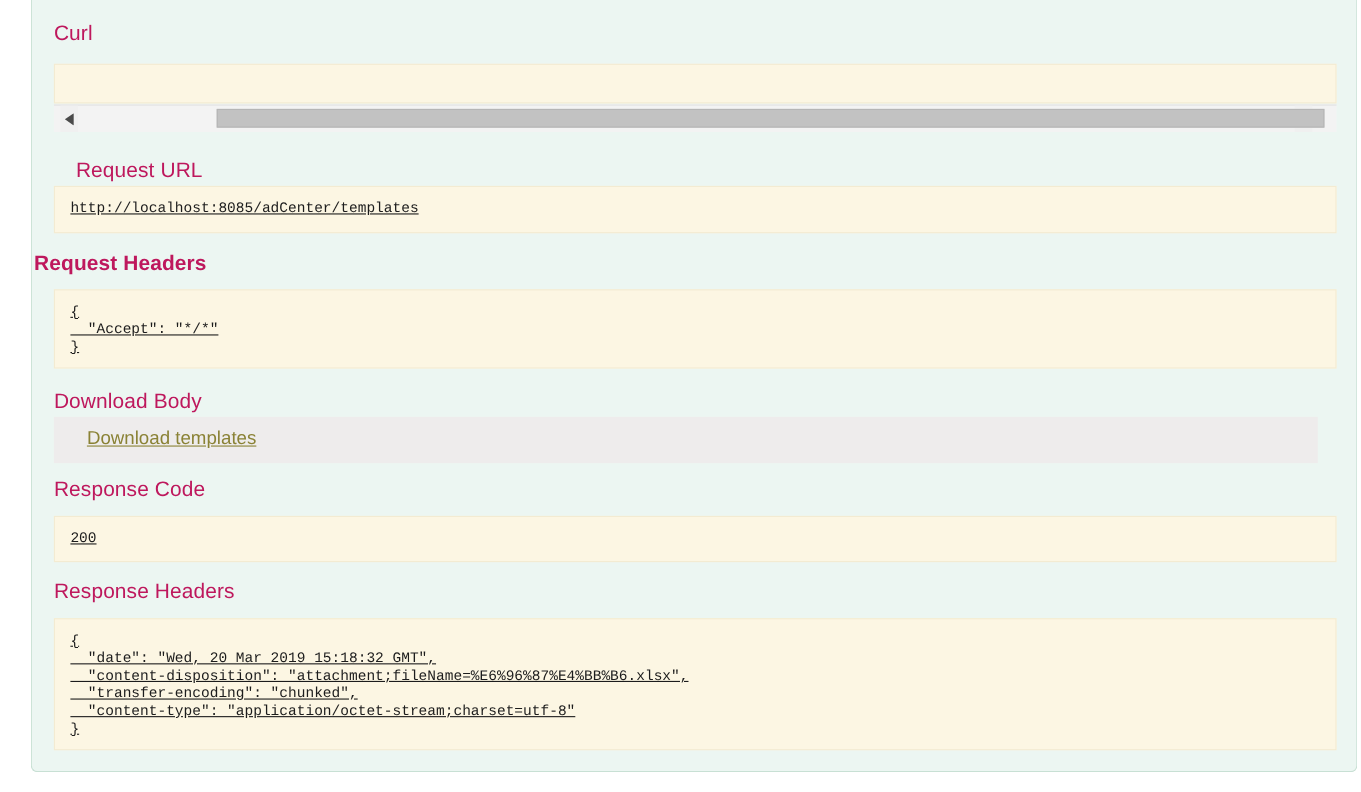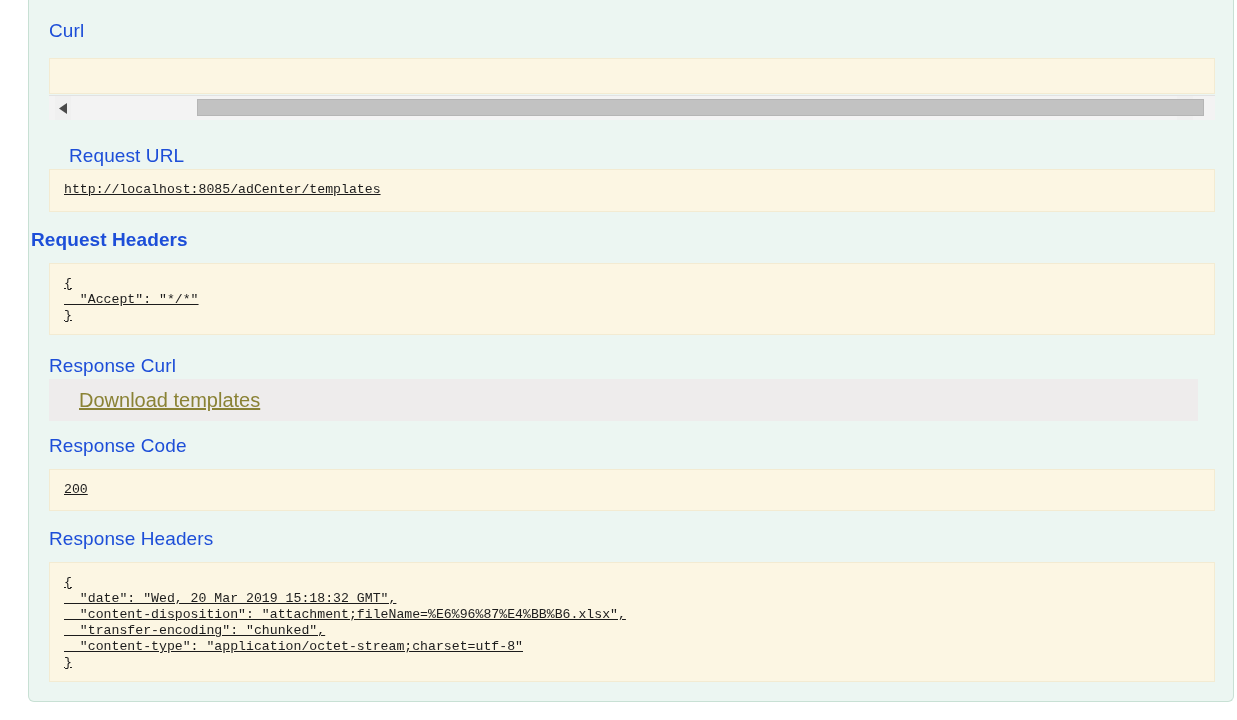--- a/index.html
+++ b/index.html
@@ -37,21 +37,21 @@
 
   .op-inner {
     position: relative;
     padding: 0 20px;
     height: 100%;
   }
 
   h4.section-title {
     margin: 0;
     padding: 0;
-    color: #1d4ed8;
+    color: #be185d;
     font-size: 19px;
     font-weight: normal;
     font-family: "Liberation Sans", sans-serif;
     line-height: 22px;
     letter-spacing: 0.1px;
   }
 
   .code-block {
     background: #fcf6e3;
     border: 1px solid #f3ebd2;
@@ -148,21 +148,21 @@
     left: 20px;
     top: 389px;
     width: 1149px;
     height: 42px;
   }
   #download-link {
     position: absolute;
     left: 30px;
     top: 10px;
     color: #8a8235;
-    font-size: 20px;
+    font-size: 17px;
     font-family: "Liberation Sans", sans-serif;
     text-decoration: underline;
     cursor: pointer;
   }
 
   
   #respcode-title { position: absolute; left: 20px; top: 445px; }
   #respcode-block {
     position: absolute;
     left: 20px;
@@ -212,21 +212,21 @@
       </div>
 
       <h4 class="section-title" id="requrl-title">Request URL</h4>
       <div class="code-block" id="requrl-block">http://localhost:8085/adCenter/templates</div>
 
       <h4 class="section-title" id="reqhdr-title">Request Headers</h4>
       <div class="code-block" id="reqhdr-block">{
   "Accept": "*/*"
 }</div>
 
-      <h4 class="section-title" id="respbody-title">Response Curl</h4>
+      <h4 class="section-title" id="respbody-title">Download Body</h4>
       <div class="gray-block" id="respbody-block">
         <a id="download-link" href="#">Download templates</a>
       </div>
 
       <h4 class="section-title" id="respcode-title">Response Code</h4>
       <div class="code-block" id="respcode-block">200</div>
 
       <h4 class="section-title" id="resphdr-title">Response Headers</h4>
       <div class="code-block" id="resphdr-block">{
   "date": "Wed, 20 Mar 2019 15:18:32 GMT",

